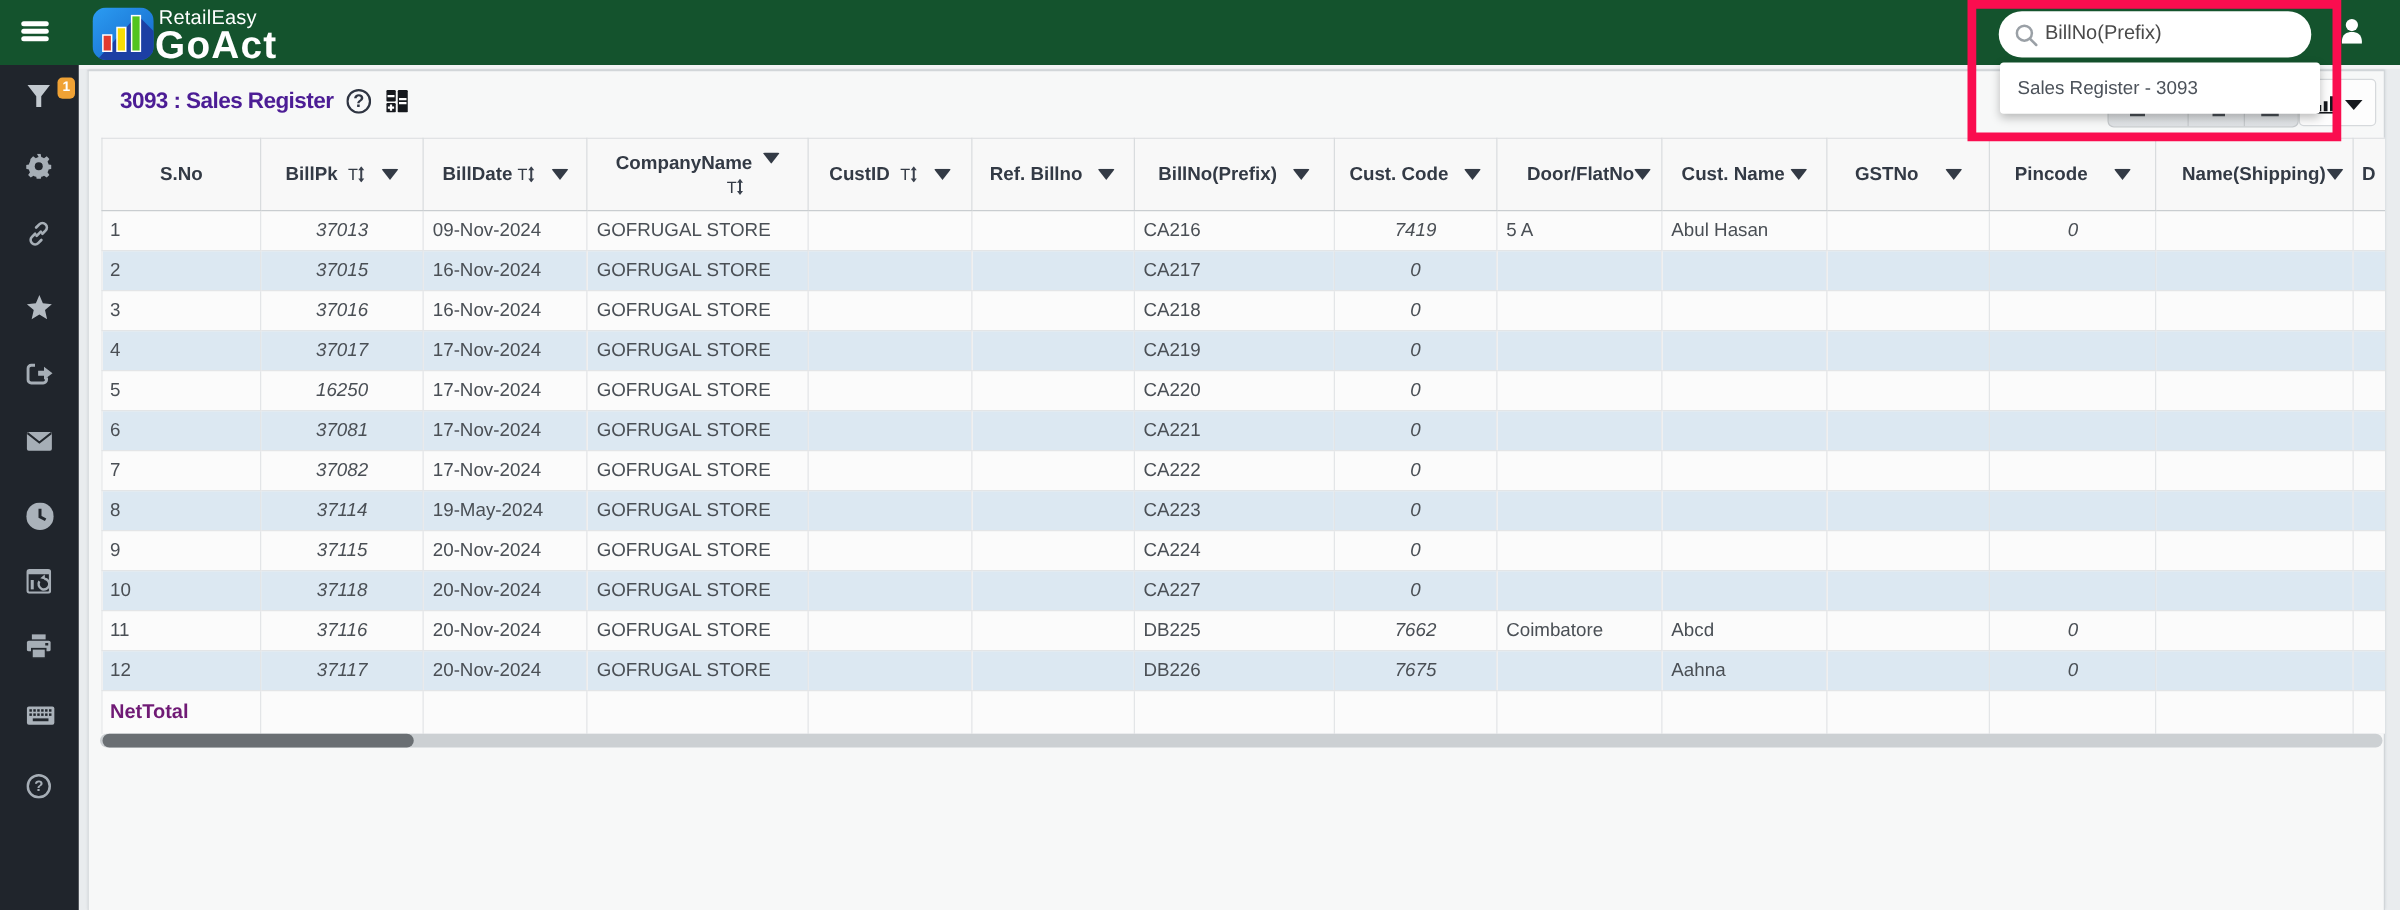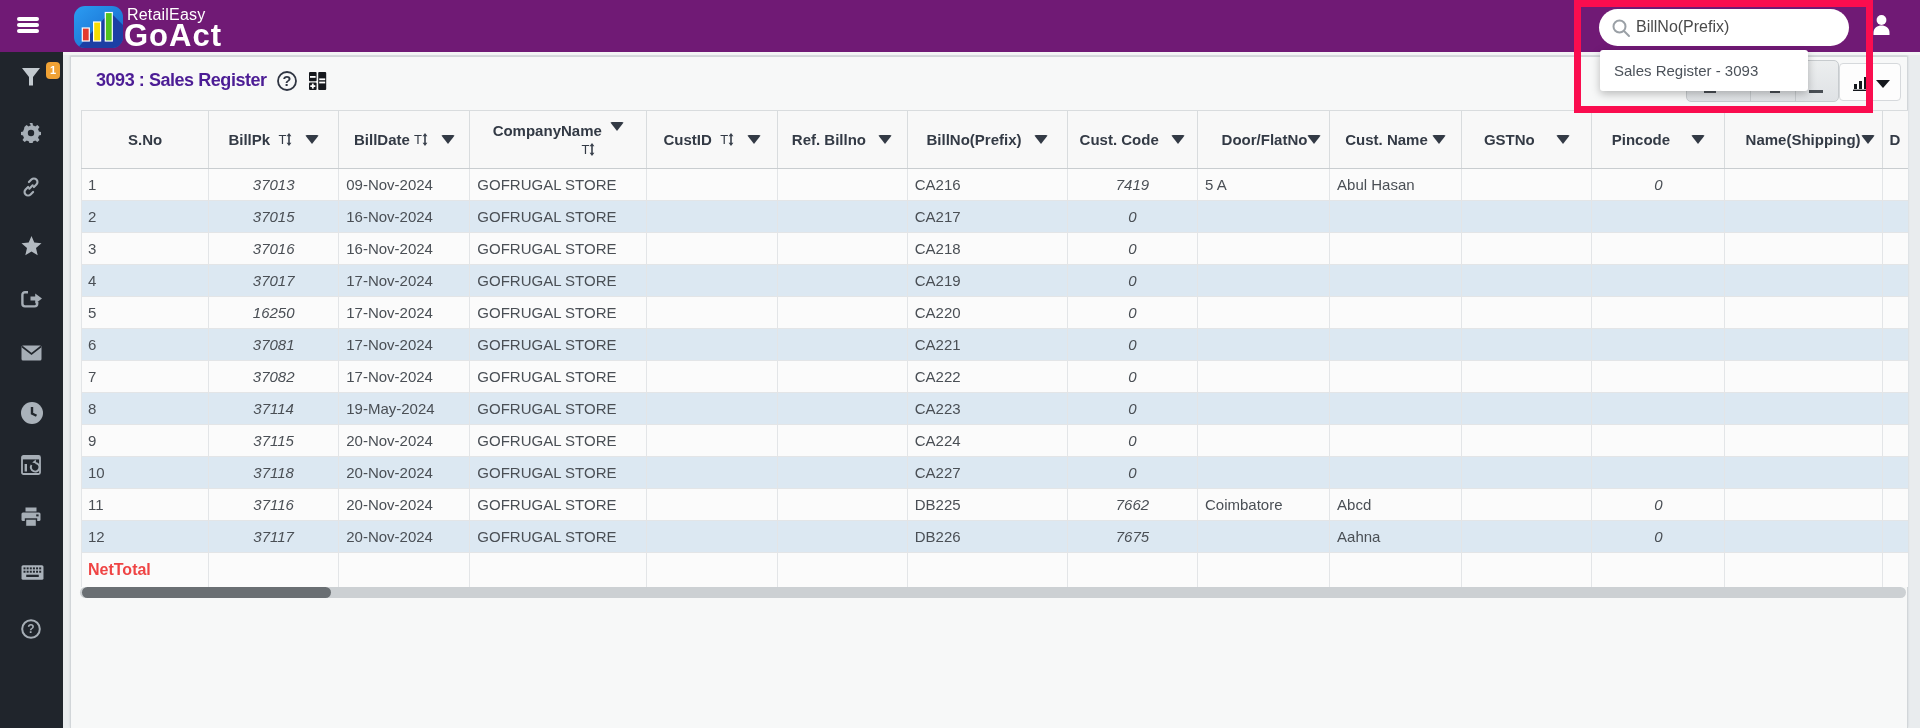--- a/index.html
+++ b/index.html
@@ -1,26 +1,26 @@
 <!DOCTYPE html>
 <html><head>
 <meta charset="utf-8">
 <style>
 * { margin:0; padding:0; box-sizing:border-box; }
 html,body { width:1920px; height:728px; overflow:hidden; font-family:"Liberation Sans", sans-serif; background:#e9ecee; }
-.topbar { position:absolute; left:0; top:0; width:1920px; height:52px; background:#701a75; z-index:30; }
+.topbar { position:absolute; left:0; top:0; width:1920px; height:52px; background:#14532d; z-index:30; }
 .burger { position:absolute; left:17px; top:17px; width:22px; }
 .burger div { height:4px; border-radius:2px; background:#fff; margin-bottom:2.2px; }
 .logo-tile { position:absolute; left:74px; top:6px; width:49px; height:42px; }
 .logo-re { position:absolute; left:127px; top:6px; font-size:16px; color:#fff; letter-spacing:0.2px; }
 .logo-goact { position:absolute; left:124px; top:18px; font-size:31px; font-weight:bold; color:#fff; letter-spacing:1px; }
 .searchpill { position:absolute; left:1599px; top:9px; width:250px; height:37px; background:#fff; border-radius:19px; z-index:35; }
 .searchpill .txt { position:absolute; left:37px; top:9px; font-size:16px; color:#4a4a4a; }
 .person { position:absolute; left:1873px; top:15px; z-index:31; }
-.dropdown { position:absolute; left:1600px; top:50px; width:208px; height:41px; background:#fff; border-radius:3px; box-shadow:0 3px 8px rgba(0,0,0,0.25); z-index:40;padding-left:36px; }
+.dropdown { position:absolute; left:1600px; top:50px; width:256px; height:41px; background:#fff; border-radius:3px; box-shadow:0 3px 8px rgba(0,0,0,0.25); z-index:40;padding-left:36px; }
 .dropdown .txt { position:absolute; left:14px; top:12px; font-size:15px; color:#4c525a; }
 .redframe { position:absolute; left:1574px; top:0px; width:299px; height:113px; border:7px solid #fa0d4f; z-index:60; }
 .sidebar { position:absolute; left:0; top:52px; width:63px; height:676px; background:#20252c; z-index:20; }
 .sideicon { position:absolute; left:21px; }
 .badge1 { position:absolute; left:46px; top:10px; width:14px; height:17px; background:#f0a235; border-radius:4px; color:#fff; font-size:11px; font-weight:bold; text-align:center; line-height:17px; }
 .page { position:absolute; left:63px; top:52px; width:1857px; height:676px; background:#e9ecee; }
 .card { position:absolute; left:70px; top:56px; width:1838px; height:672px; background:#f7f8f8; border:1px solid #d2d6d9; border-bottom:none; box-shadow:0 -1px 2px rgba(120,130,140,0.25); z-index:1; }
 .title { position:absolute; left:96px; top:70px; font-size:18px; font-weight:600; letter-spacing:-0.45px; color:#4c1d95; z-index:2; }
 .titleicon { position:absolute; z-index:2; }
 
@@ -28,21 +28,21 @@
 .graybar .sep { position:absolute; top:0; width:1px; height:40px; background:#c7cbce; }
 .whitebtn { position:absolute; left:1839px; top:63px; width:62px; height:38px; background:#fdfdfd; border:1px solid #d6d9dc; border-radius:4px; z-index:3; }
 
 .tablewrap { position:absolute; left:81px; top:110px; width:1827px; height:477px; overflow:hidden; z-index:2; }
 table { border-collapse:collapse; table-layout:fixed; width:2102px; background:#fbfbfb; }
 th, td { border:1px solid #e3e5e7; font-size:15px; color:#4a4f55; padding:0 7px; overflow:hidden; white-space:nowrap; }
 td:first-child { padding-left:6px; }
 th { border-color:#d9dcde; border-bottom:1px solid #c9cdd0; background:#f8f8f8; color:#333a45; font-weight:bold; height:58px; }
 td { height:32px; }
 tr.even td { background:#dce8f2; }
-tr.nett td { height:35px; font-weight:bold; color:#ef4444; font-size:16px; }
+tr.nett td { height:35px; font-weight:bold; color:#701a75; font-size:16px; }
 .num { text-align:center;font-style:italic; }
 .hflex { display:flex; align-items:center; justify-content:center; }
 .caret { width:0; height:0; border-left:7px solid transparent; border-right:7px solid transparent; border-top:9px solid #333a45; border-radius:2px; }
 .sorticon { font-size:13px; font-weight:400; display:inline-flex; align-items:center; }
 .scrolltrack { position:absolute; left:80px; top:587px; width:1826px; height:11px; border-radius:6px; background:#ccd0d3; z-index:2; }
 .scrollthumb { position:absolute; left:2px; top:0px; width:249px; height:11px; border-radius:6px; background:#6a6f73; }
 </style>
 </head>
 <body>
 <div class="page"></div>

